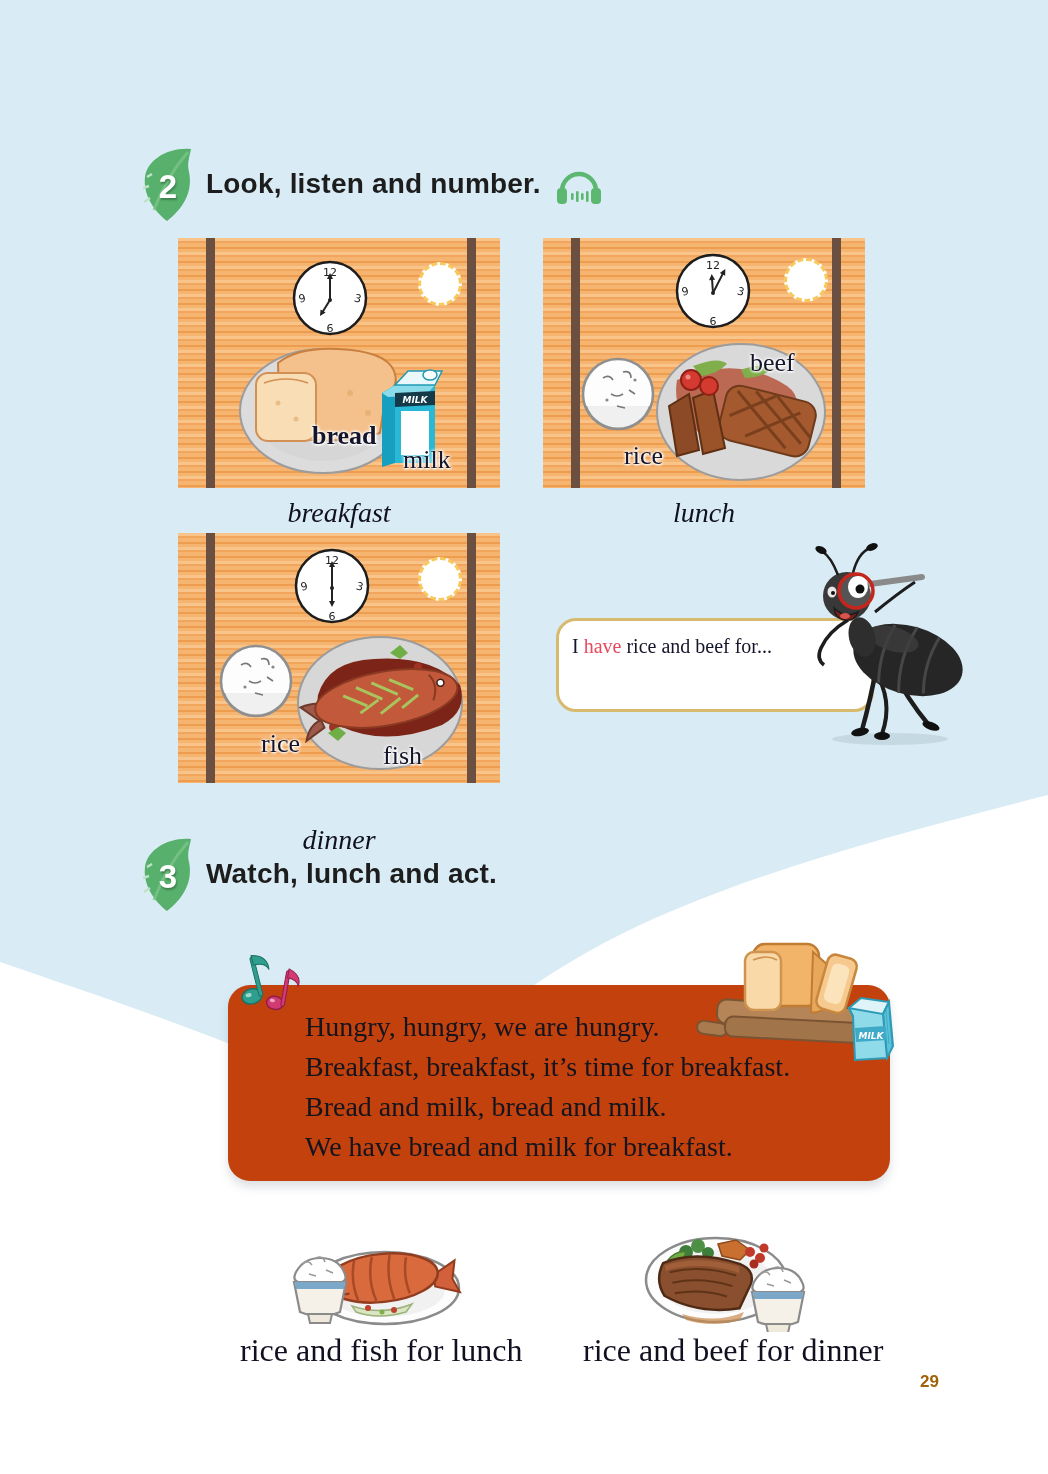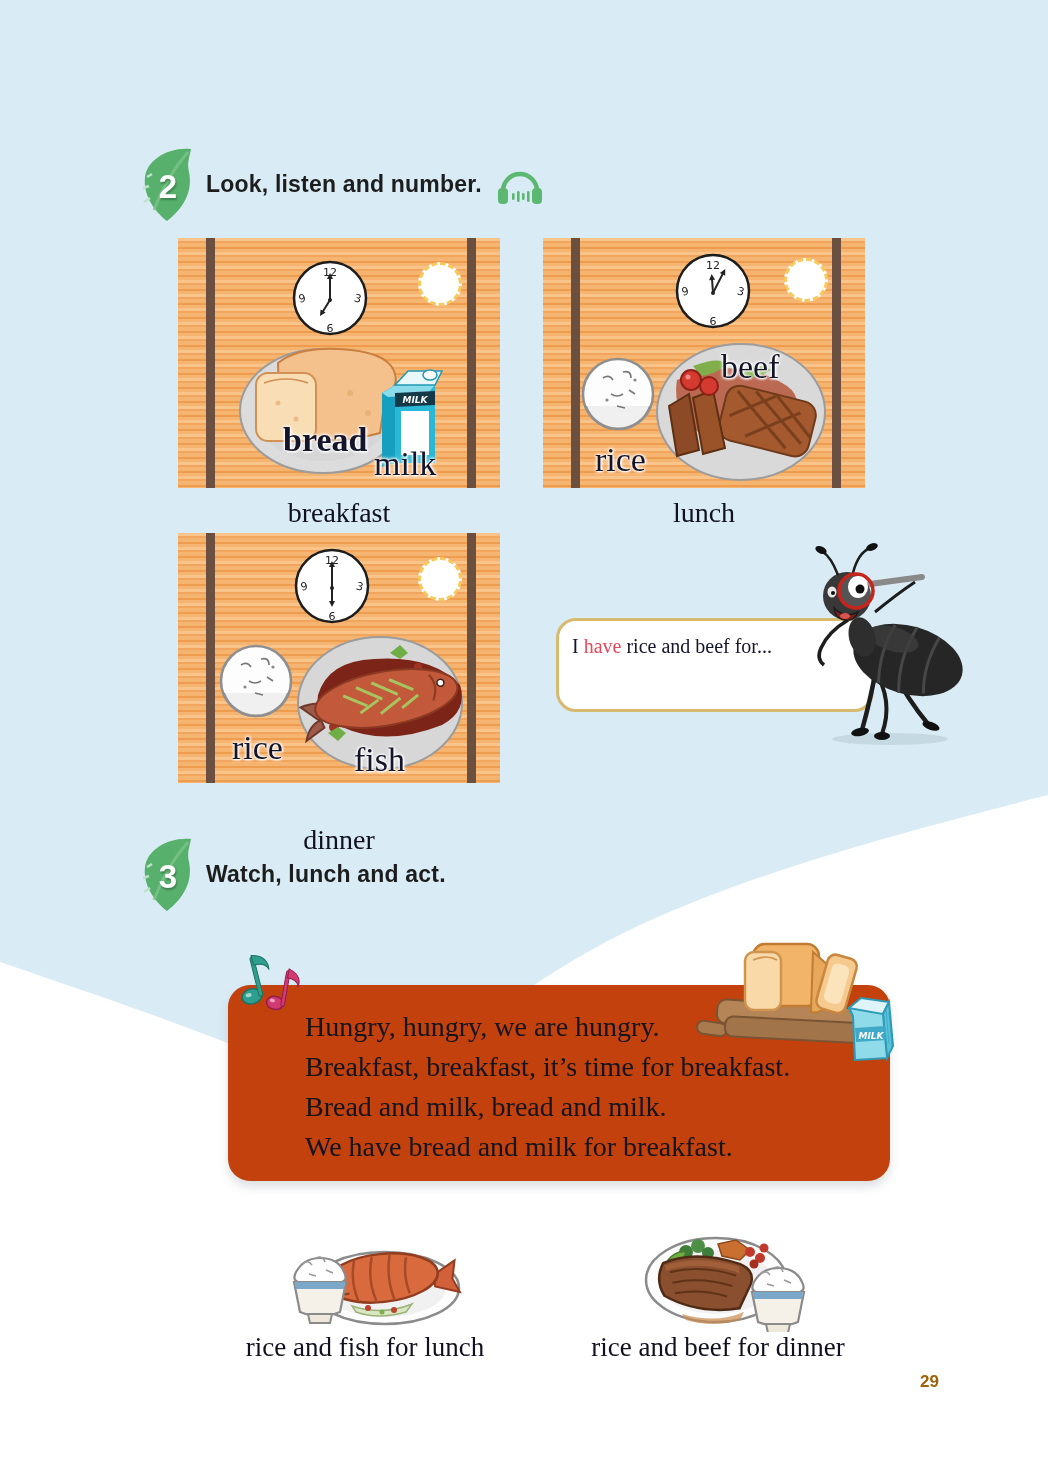--- a/index.html
+++ b/index.html
@@ -6,60 +6,60 @@
   body{font-family:"Liberation Serif",serif;background:#fff;}
   .page{position:relative;width:1048px;height:1474px;overflow:hidden;background:#ffffff;}
   .bg{position:absolute;left:0;top:0;z-index:0;}
 
   
   .sec-header{position:absolute;display:flex;align-items:center;z-index:3;}
   .sec-header .leaf-wrap{position:relative;width:60px;height:76px;flex:0 0 auto;}
   .leaf-num{position:absolute;left:50%;top:54%;transform:translate(-50%,-50%);
     font-family:"Liberation Sans",sans-serif;font-weight:bold;font-size:33px;color:#fff;
     text-shadow:1px 2px 2px rgba(40,90,55,.55);}
-  .sec-title{font-family:"Liberation Sans",sans-serif;font-weight:bold;font-size:23px;
+  .sec-title{font-family:"Liberation Sans",sans-serif;font-weight:bold;font-size:28px;
     color:#1d1d1d;margin-left:8px;letter-spacing:.2px;}
   .hp{margin-left:14px;margin-top:4px;}
 
   
   .card{position:absolute;width:322px;height:250px;z-index:2;
     background:repeating-linear-gradient(180deg,
       #f9c489 0px,#f9c489 3px,
       #f2a55c 3px,#f2a55c 5px,
       #f6b471 5px,#f6b471 9px,
       #ee9c4e 9px,#ee9c4e 11px,
       #f6b471 11px,#f6b471 14px);}
   .bar{position:absolute;top:0;width:9px;height:100%;background:#6b5042;}
   .bar.left{left:28px;} .bar.right{left:289px;}
   .badge{position:absolute;width:44px;height:44px;border-radius:50%;
     background:#fff;border:3px dashed #f7c95e;box-sizing:border-box;}
   .clock{position:absolute;}
-  .food-label{position:absolute;font-size:34px;color:#14142a;white-space:nowrap;
-    text-shadow:0 0 3px #fff,0 0 3px #fff,0 0 4px #fff,1px 1px 2px #fff;}
-  .mat-caption{position:absolute;width:322px;text-align:center;font-size:28px;color:#101020;z-index:2;}
+  .food-label{position:absolute;font-size:26px;color:#14142a;white-space:nowrap;
+    text-shadow:0 0 3px #fff,0 0 3px #fff,0 0 4px #fff,1px 1px 2px #fff;margin-left:29px;}
+  .mat-caption{position:absolute;width:322px;text-align:center;font-size:28px;color:#101020;z-index:2;font-style:italic;}
 
   
   .bubble{position:absolute;left:556px;top:618px;width:286px;height:72px;
     background:#fff;border:3.5px solid #d8ba6e;border-radius:20px;
     padding:8px 13px;z-index:4;white-space:nowrap;}
   .bubble .line{font-size:20px;color:#14142a;line-height:34px;}
   .bubble .red{color:#e8495c;}
   .ant{position:absolute;left:790px;top:542px;z-index:5;}
 
   
   .songbox{position:absolute;left:228px;top:985px;width:662px;height:196px;background:#c2410c;
     border-radius:22px;box-shadow:0 6px 10px rgba(120,130,140,.25);z-index:2;}
   .song-lines{position:absolute;left:77px;top:22px;}
   .song-line{font-size:28px;color:#14141f;line-height:40px;white-space:nowrap;}
   .notes{position:absolute;left:234px;top:944px;z-index:4;}
   .breadboard{position:absolute;left:695px;top:938px;z-index:4;}
 
   
   .dish{position:absolute;z-index:2;}
-  .dish-caption{position:absolute;text-align:center;font-size:27px;color:#101020;z-index:2;white-space:nowrap;}
+  .dish-caption{position:absolute;text-align:left;font-size:32px;color:#101020;z-index:2;white-space:nowrap;}
 
   .page-num{position:absolute;left:920px;top:1372px;font-family:"Liberation Sans",sans-serif;
     font-weight:bold;font-size:17px;color:#a16207;z-index:3;}
 </style>
 </head>
 <body>
 
 <div class="page">
 
   <svg class="bg" width="1048" height="1474" viewBox="0 0 1048 1474">

